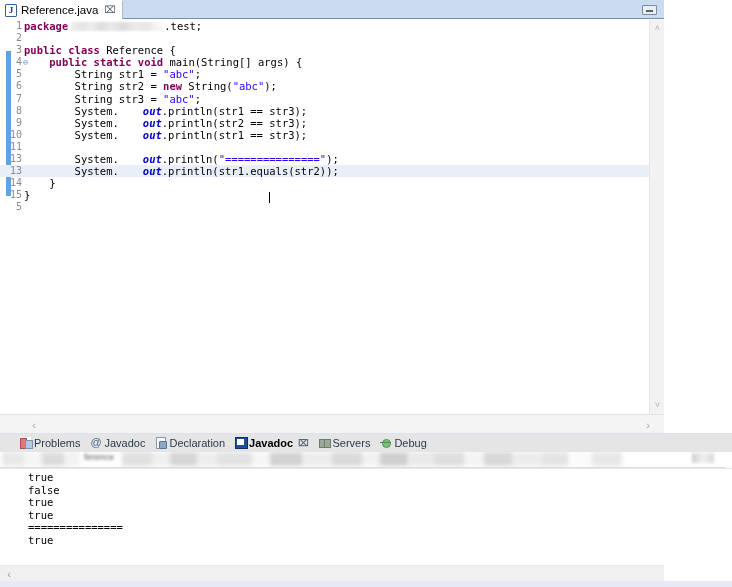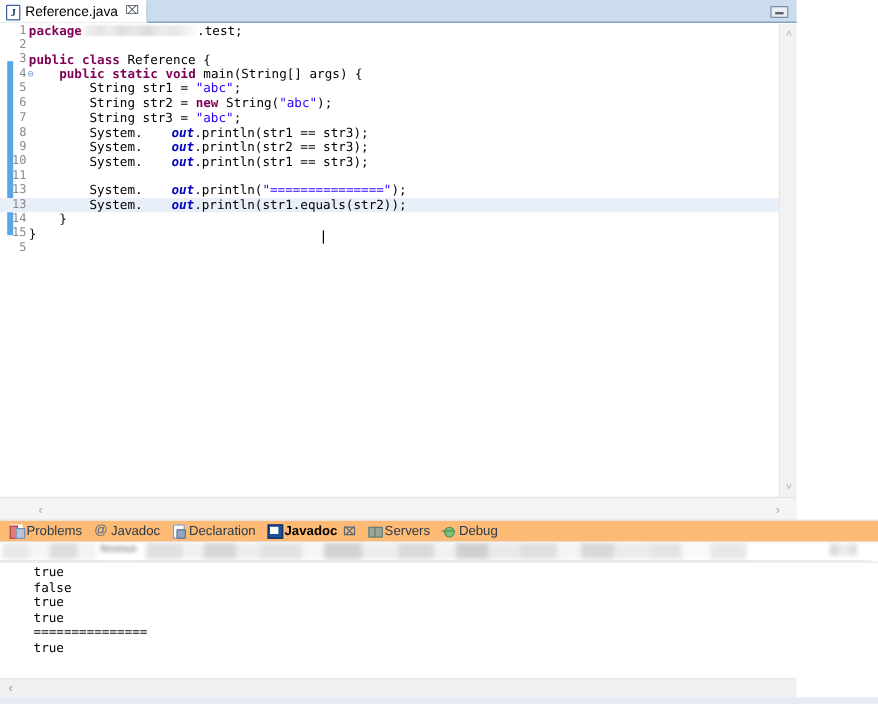--- a/index.html
+++ b/index.html
@@ -216,22 +216,22 @@
     width: 732px; height: 153px;
     background: #ffffff;
   }
   #console-tabbar {
     position: relative;
     height: 18px;
     display: flex;
     align-items: center;
     gap: 0px;
     border-bottom: 1px solid #dfe5ec;
-    background: #fdba74;
-    padding-left: 4px;
+    background: #e5e5e5;
+    padding-left: 16px;
   }
   .view-tab {
     display: flex;
     align-items: center;
     gap: 3px;
     padding: 0 6px 0 4px;
     height: 17px;
     font-size: 11px;
     color: #2a3a4a;
     white-space: nowrap;

